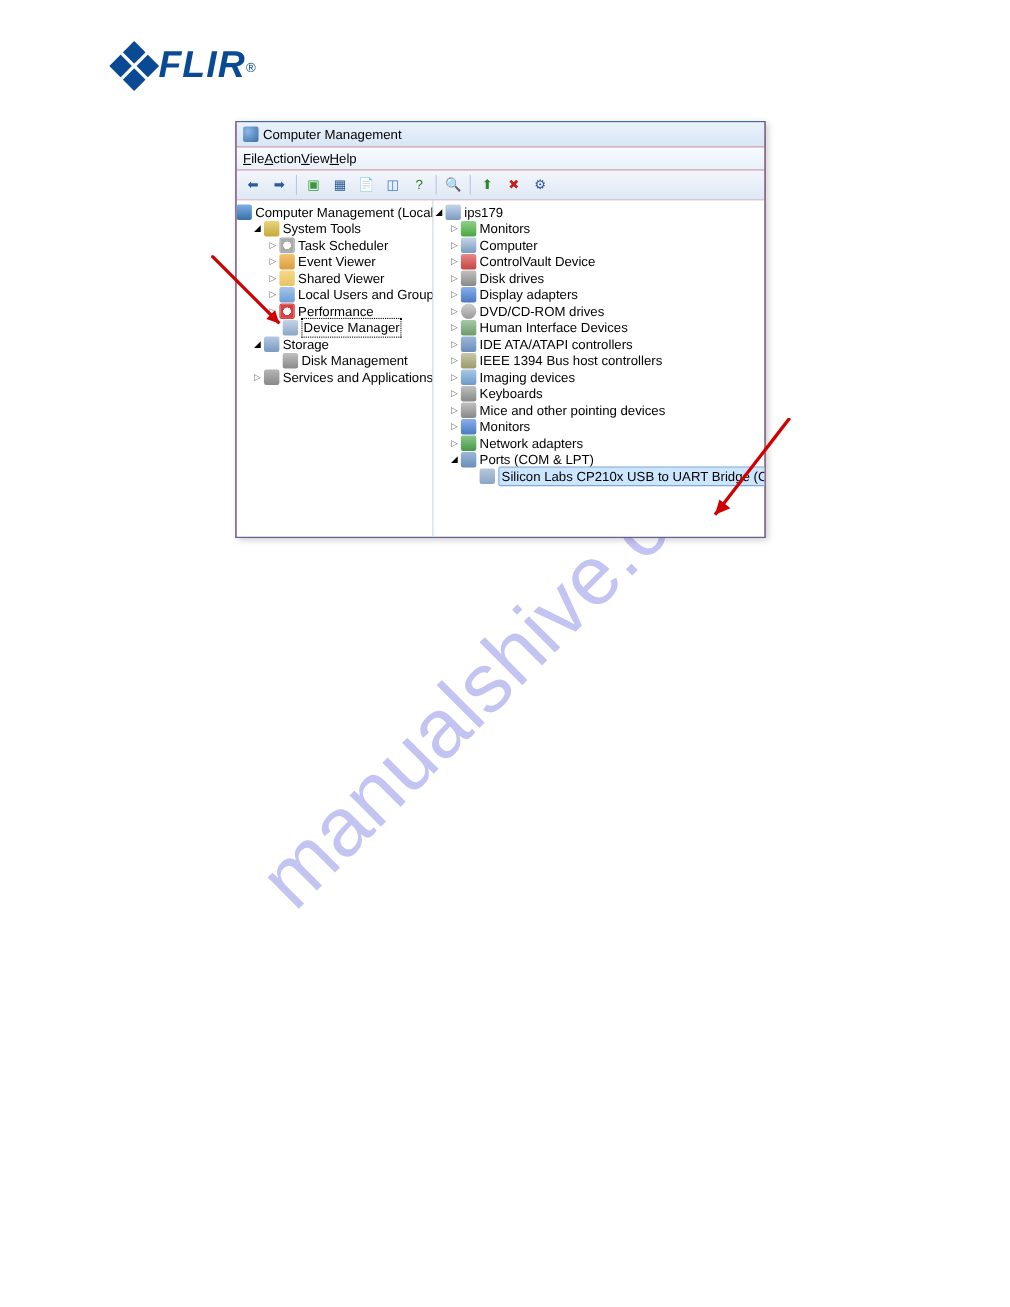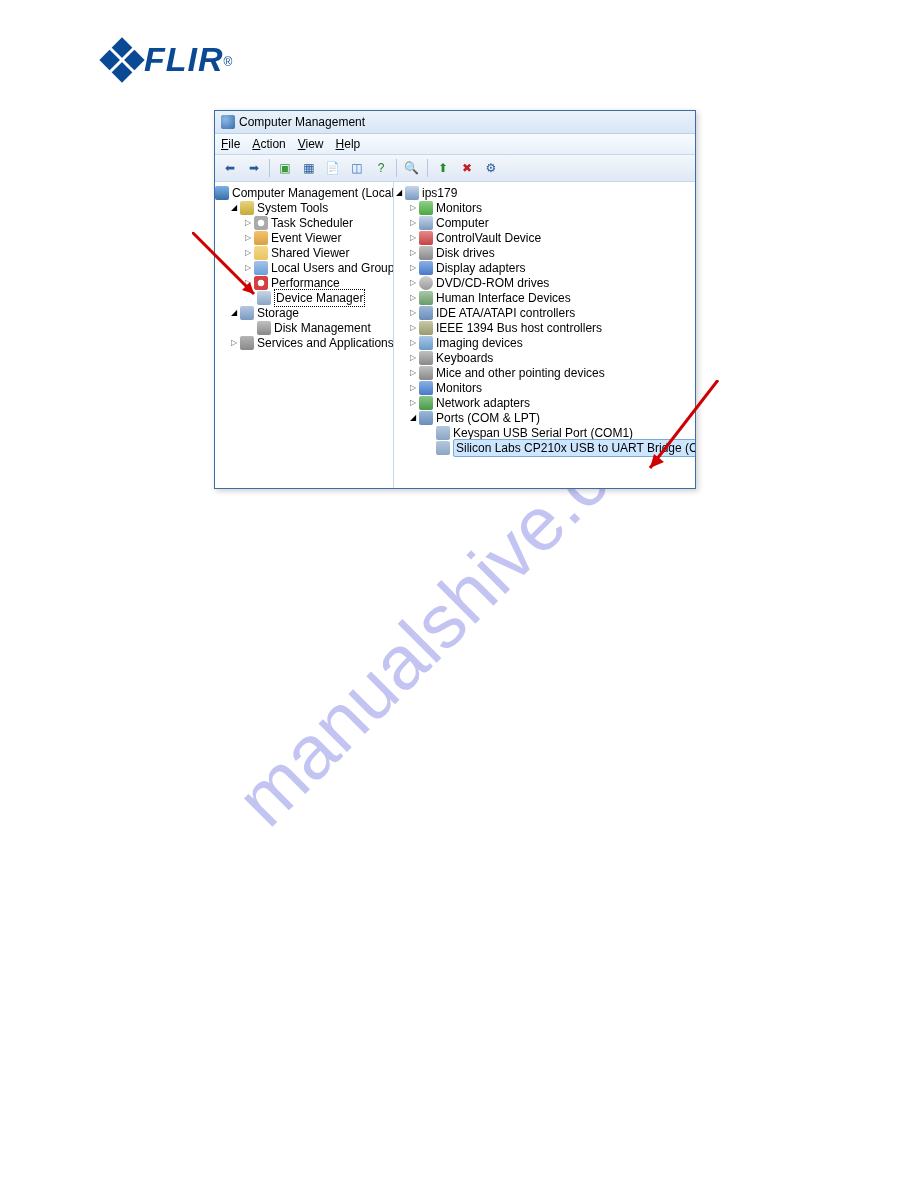--- a/index.html
+++ b/index.html
@@ -97,21 +97,20 @@
   }
   .titlebar-text { font-size: 12px; color: #000; }
 
   .menubar {
     height: 20px;
     background: linear-gradient(#f7fbff, #e8f0f9);
     border-bottom: 1px solid #c8d8ec;
     display: flex;
     align-items: center;
     padding-left: 6px;
-    gap: 12px;
     font-size: 12px;
   }
   .menubar span u { text-decoration: underline; }
 
   .toolbar {
     height: 26px;
     background: linear-gradient(#f3f7fc, #dfe8f4);
     border-bottom: 1px solid #c8d8ec;
     display: flex;
     align-items: center;
@@ -468,27 +467,20 @@
             <span class="indent"></span>
             <span class="tri open">◢</span>
             <span class="ticon ic-port"></span>
             <span>Ports (COM &amp; LPT)</span>
           </div>
         <div class="row">
             <span class="indent"></span>
             <span class="indent"></span>
             <span class="indent"></span>
             <span class="ticon ic-portc"></span>
-            <span>Keyspan USB Serial Port (COM1)</span>
-          </div>
-        <div class="row">
-            <span class="indent"></span>
-            <span class="indent"></span>
-            <span class="indent"></span>
-            <span class="ticon ic-portc"></span>
             <span class="sel-right">Silicon Labs CP210x USB to UART Bridge (COM3)</span>
           </div>
       </div>
     </div>
   </div>
 
   <svg class="arrow1" viewBox="0 0 80 80">
     <line x1="0" y1="0" x2="62" y2="62" stroke="#d00000" stroke-width="3"></line>
     <polygon points="62,62 50,58 58,50" fill="#d00000"></polygon>
   </svg>

